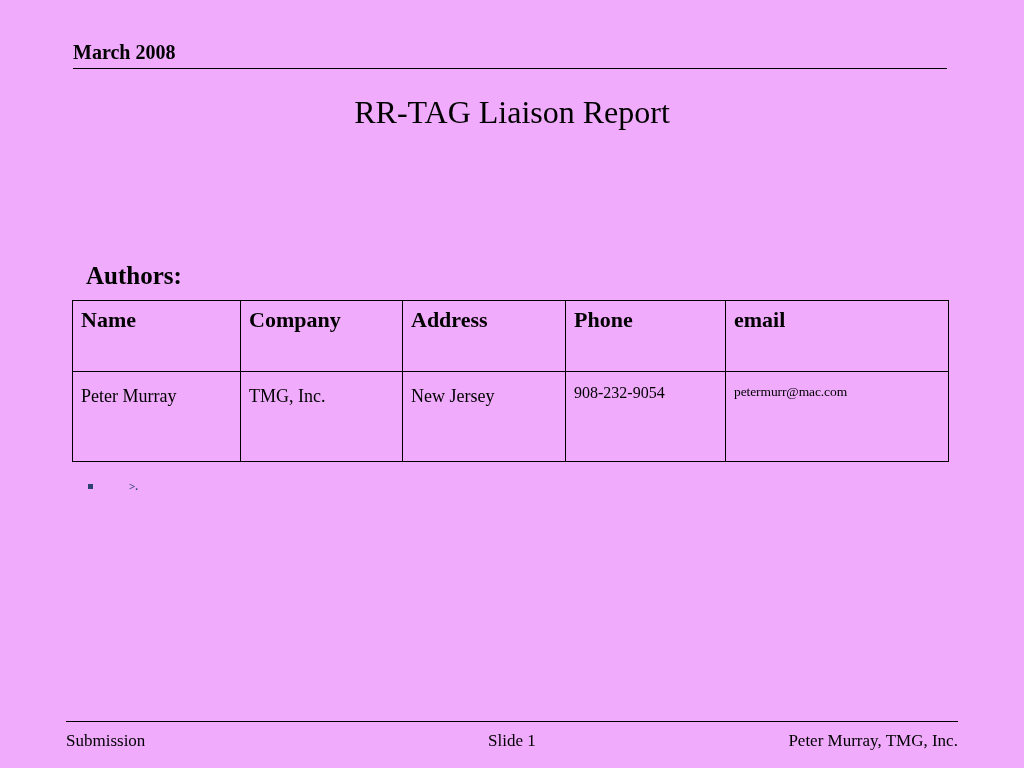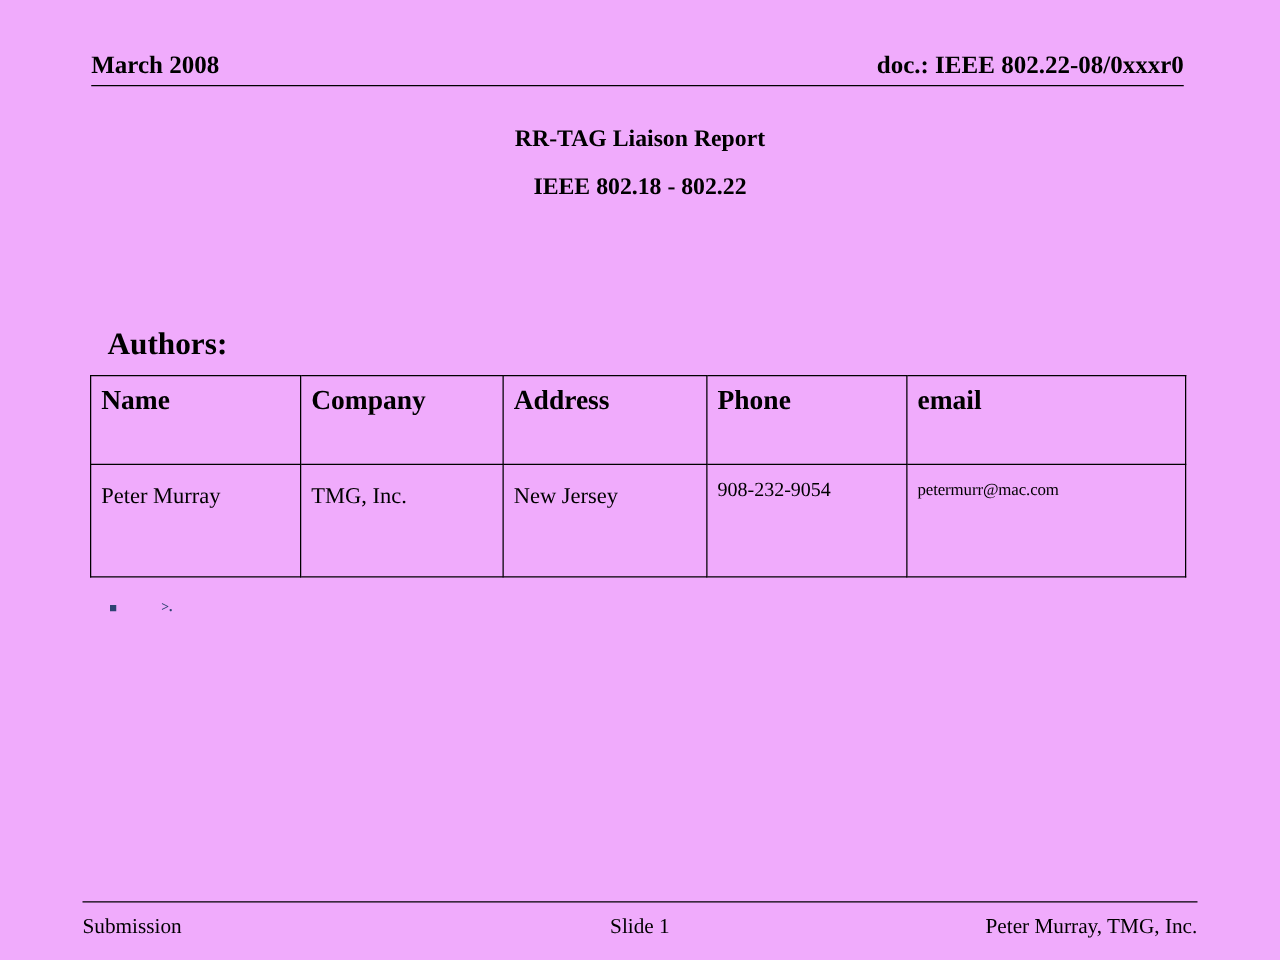--- a/index.html
+++ b/index.html
@@ -52,22 +52,22 @@
 
   
   .title-block {
     position: absolute;
     left: 100px;
     top: 93px;
     width: 824px;
     text-align: center;
   }
   .title-line {
-    font-size: 19px;
-    font-weight: bold;
+    font-size: 32px;
+    font-weight: normal;
     line-height: 38px;
     white-space: nowrap;
   }
   .subtitle-date {
     position: absolute;
     left: 100px;
     top: 203px;
     width: 824px;
     text-align: center;
     font-size: 27px;
@@ -182,27 +182,25 @@
   .footer-center { flex: 0 0 33.33%; text-align: center; white-space: nowrap; }
   .footer-right  { flex: 0 0 33.33%; text-align: right;  white-space: nowrap; }
 </style>
 </head>
 <body>
 
 <div class="slide">
 
   <div class="slide-header">
     <span class="header-date">March 2008</span>
-    <span class="header-doc">doc.: IEEE 802.22-08/0xxxr0</span>
   </div>
   <div class="header-rule"></div>
 
   <div class="title-block">
     <div class="title-line">RR-TAG Liaison Report</div>
-    <div class="title-line">IEEE 802.18 - 802.22</div>
   </div>
 
   <div class="authors-label">Authors:</div>
 
   <table class="authors-table">
     <colgroup>
       <col class="col-name">
       <col class="col-company">
       <col class="col-address">
       <col class="col-phone">

